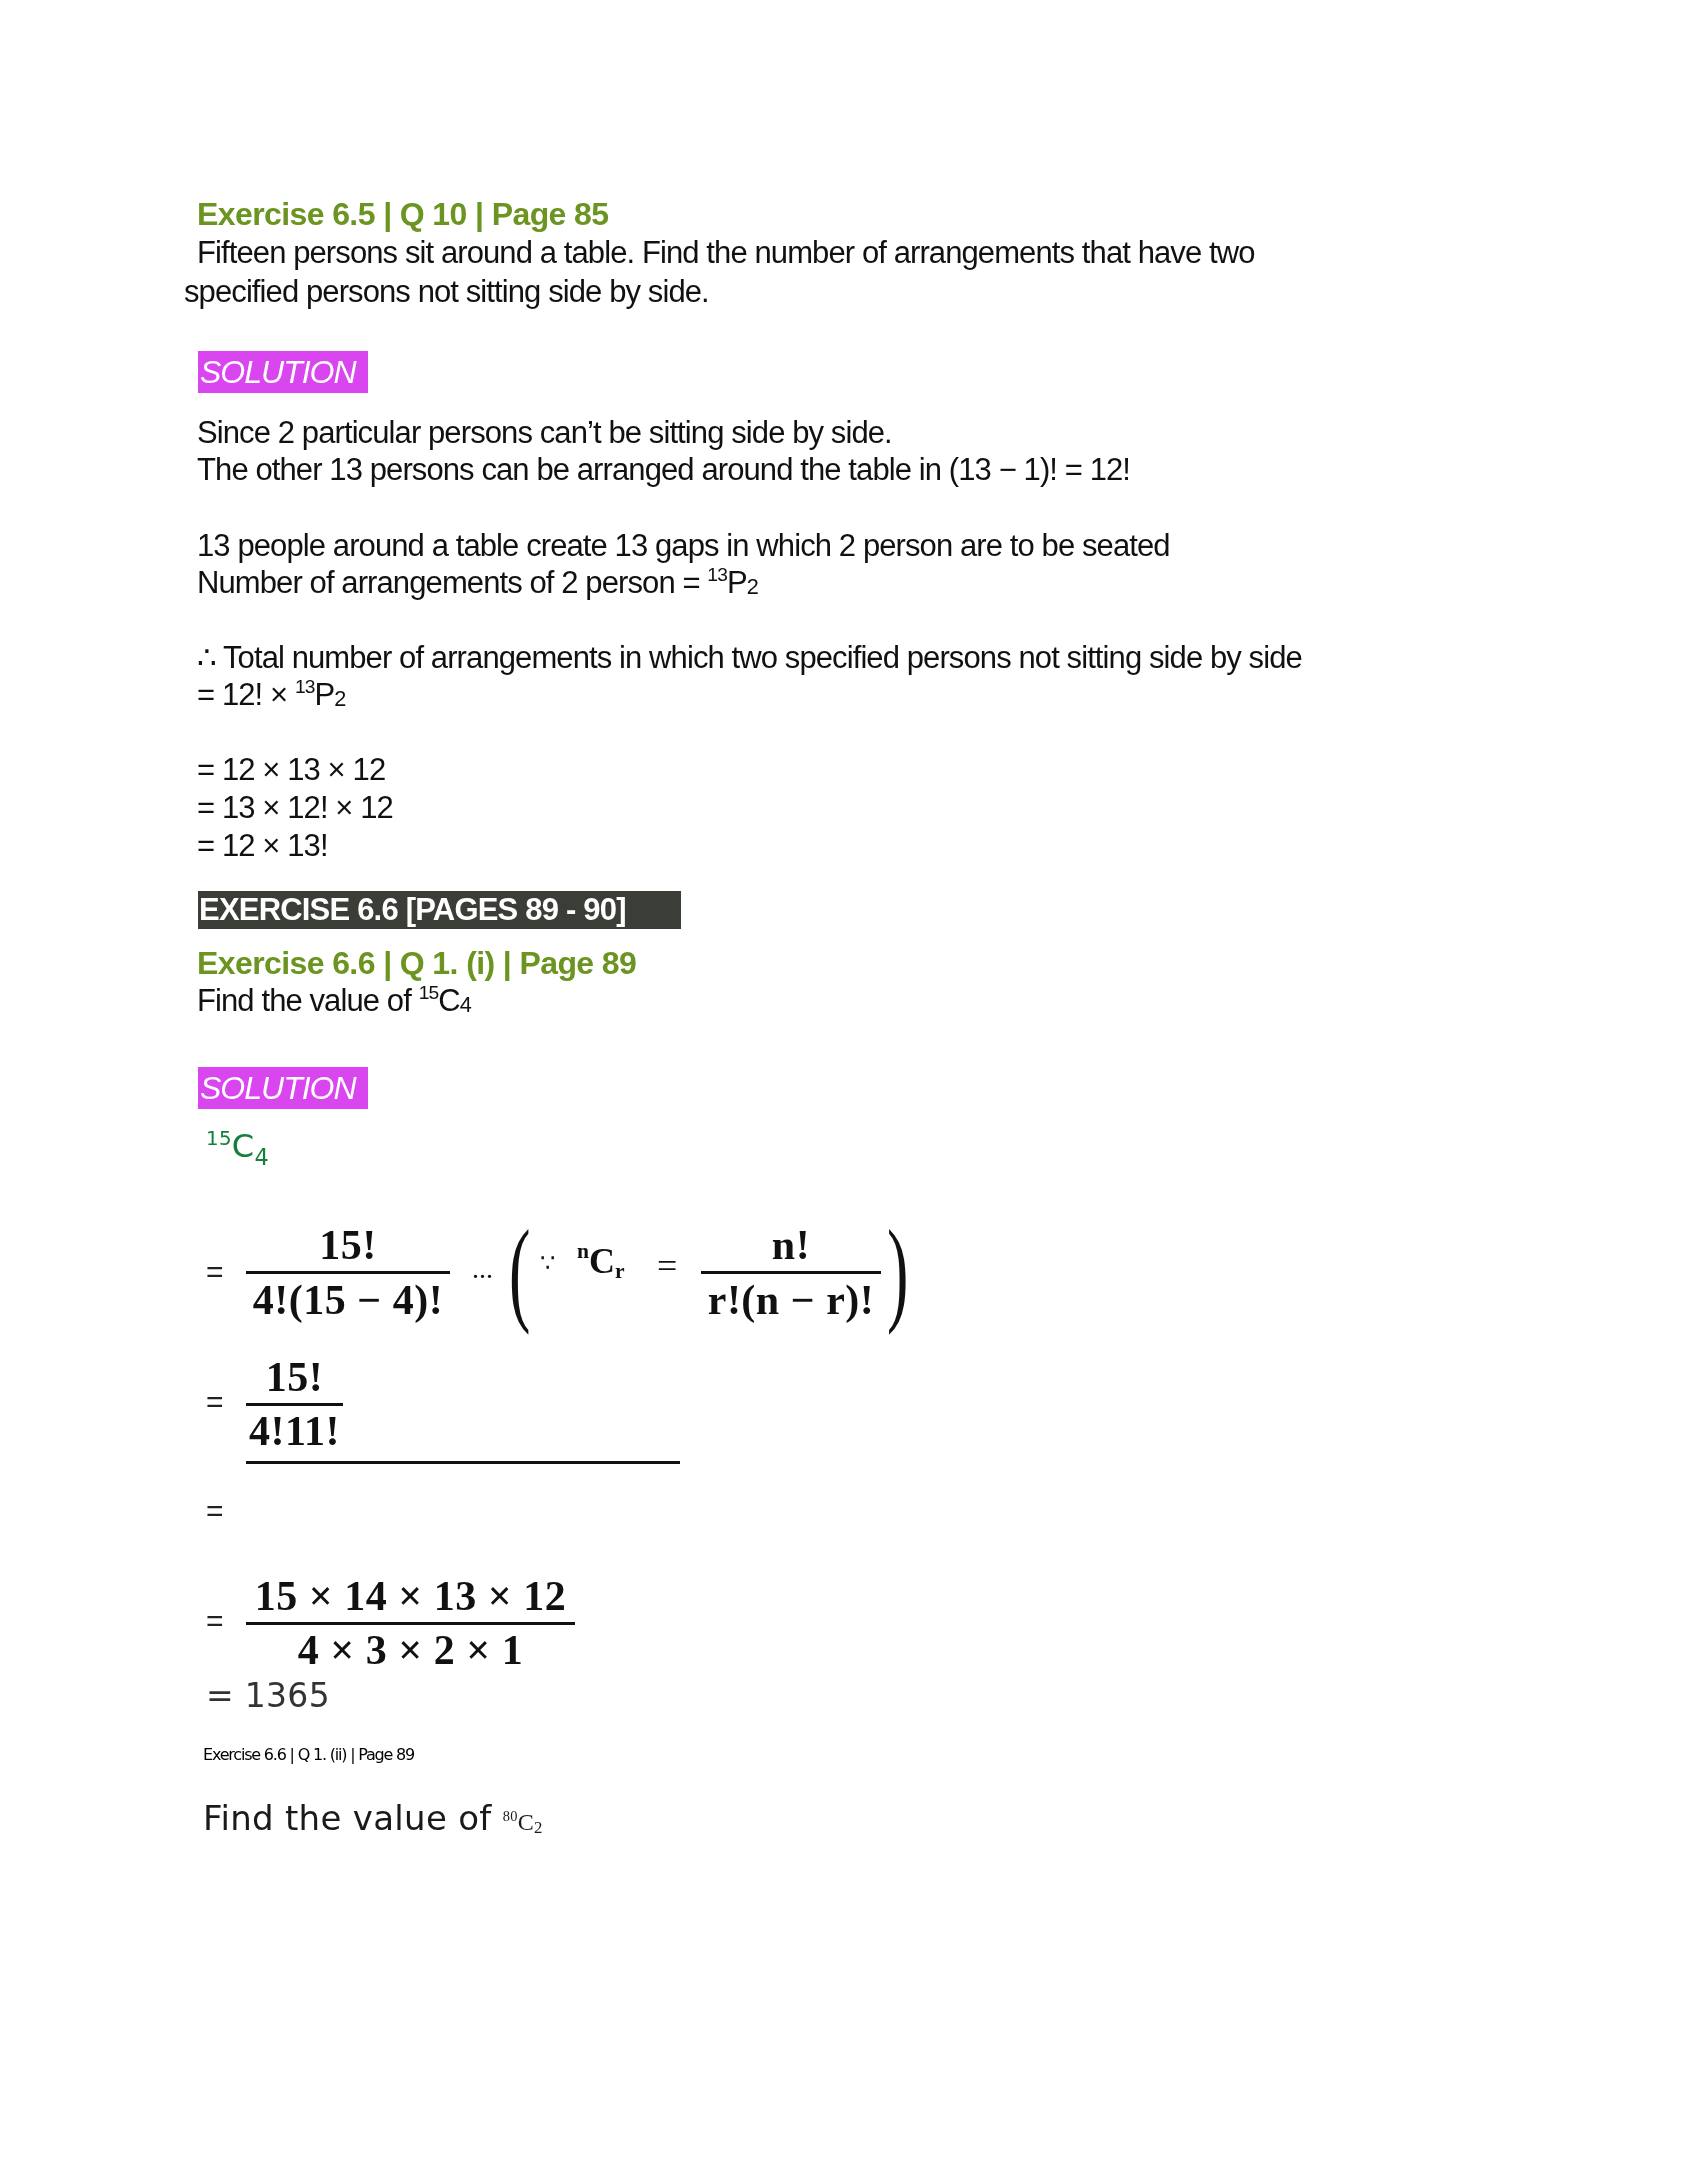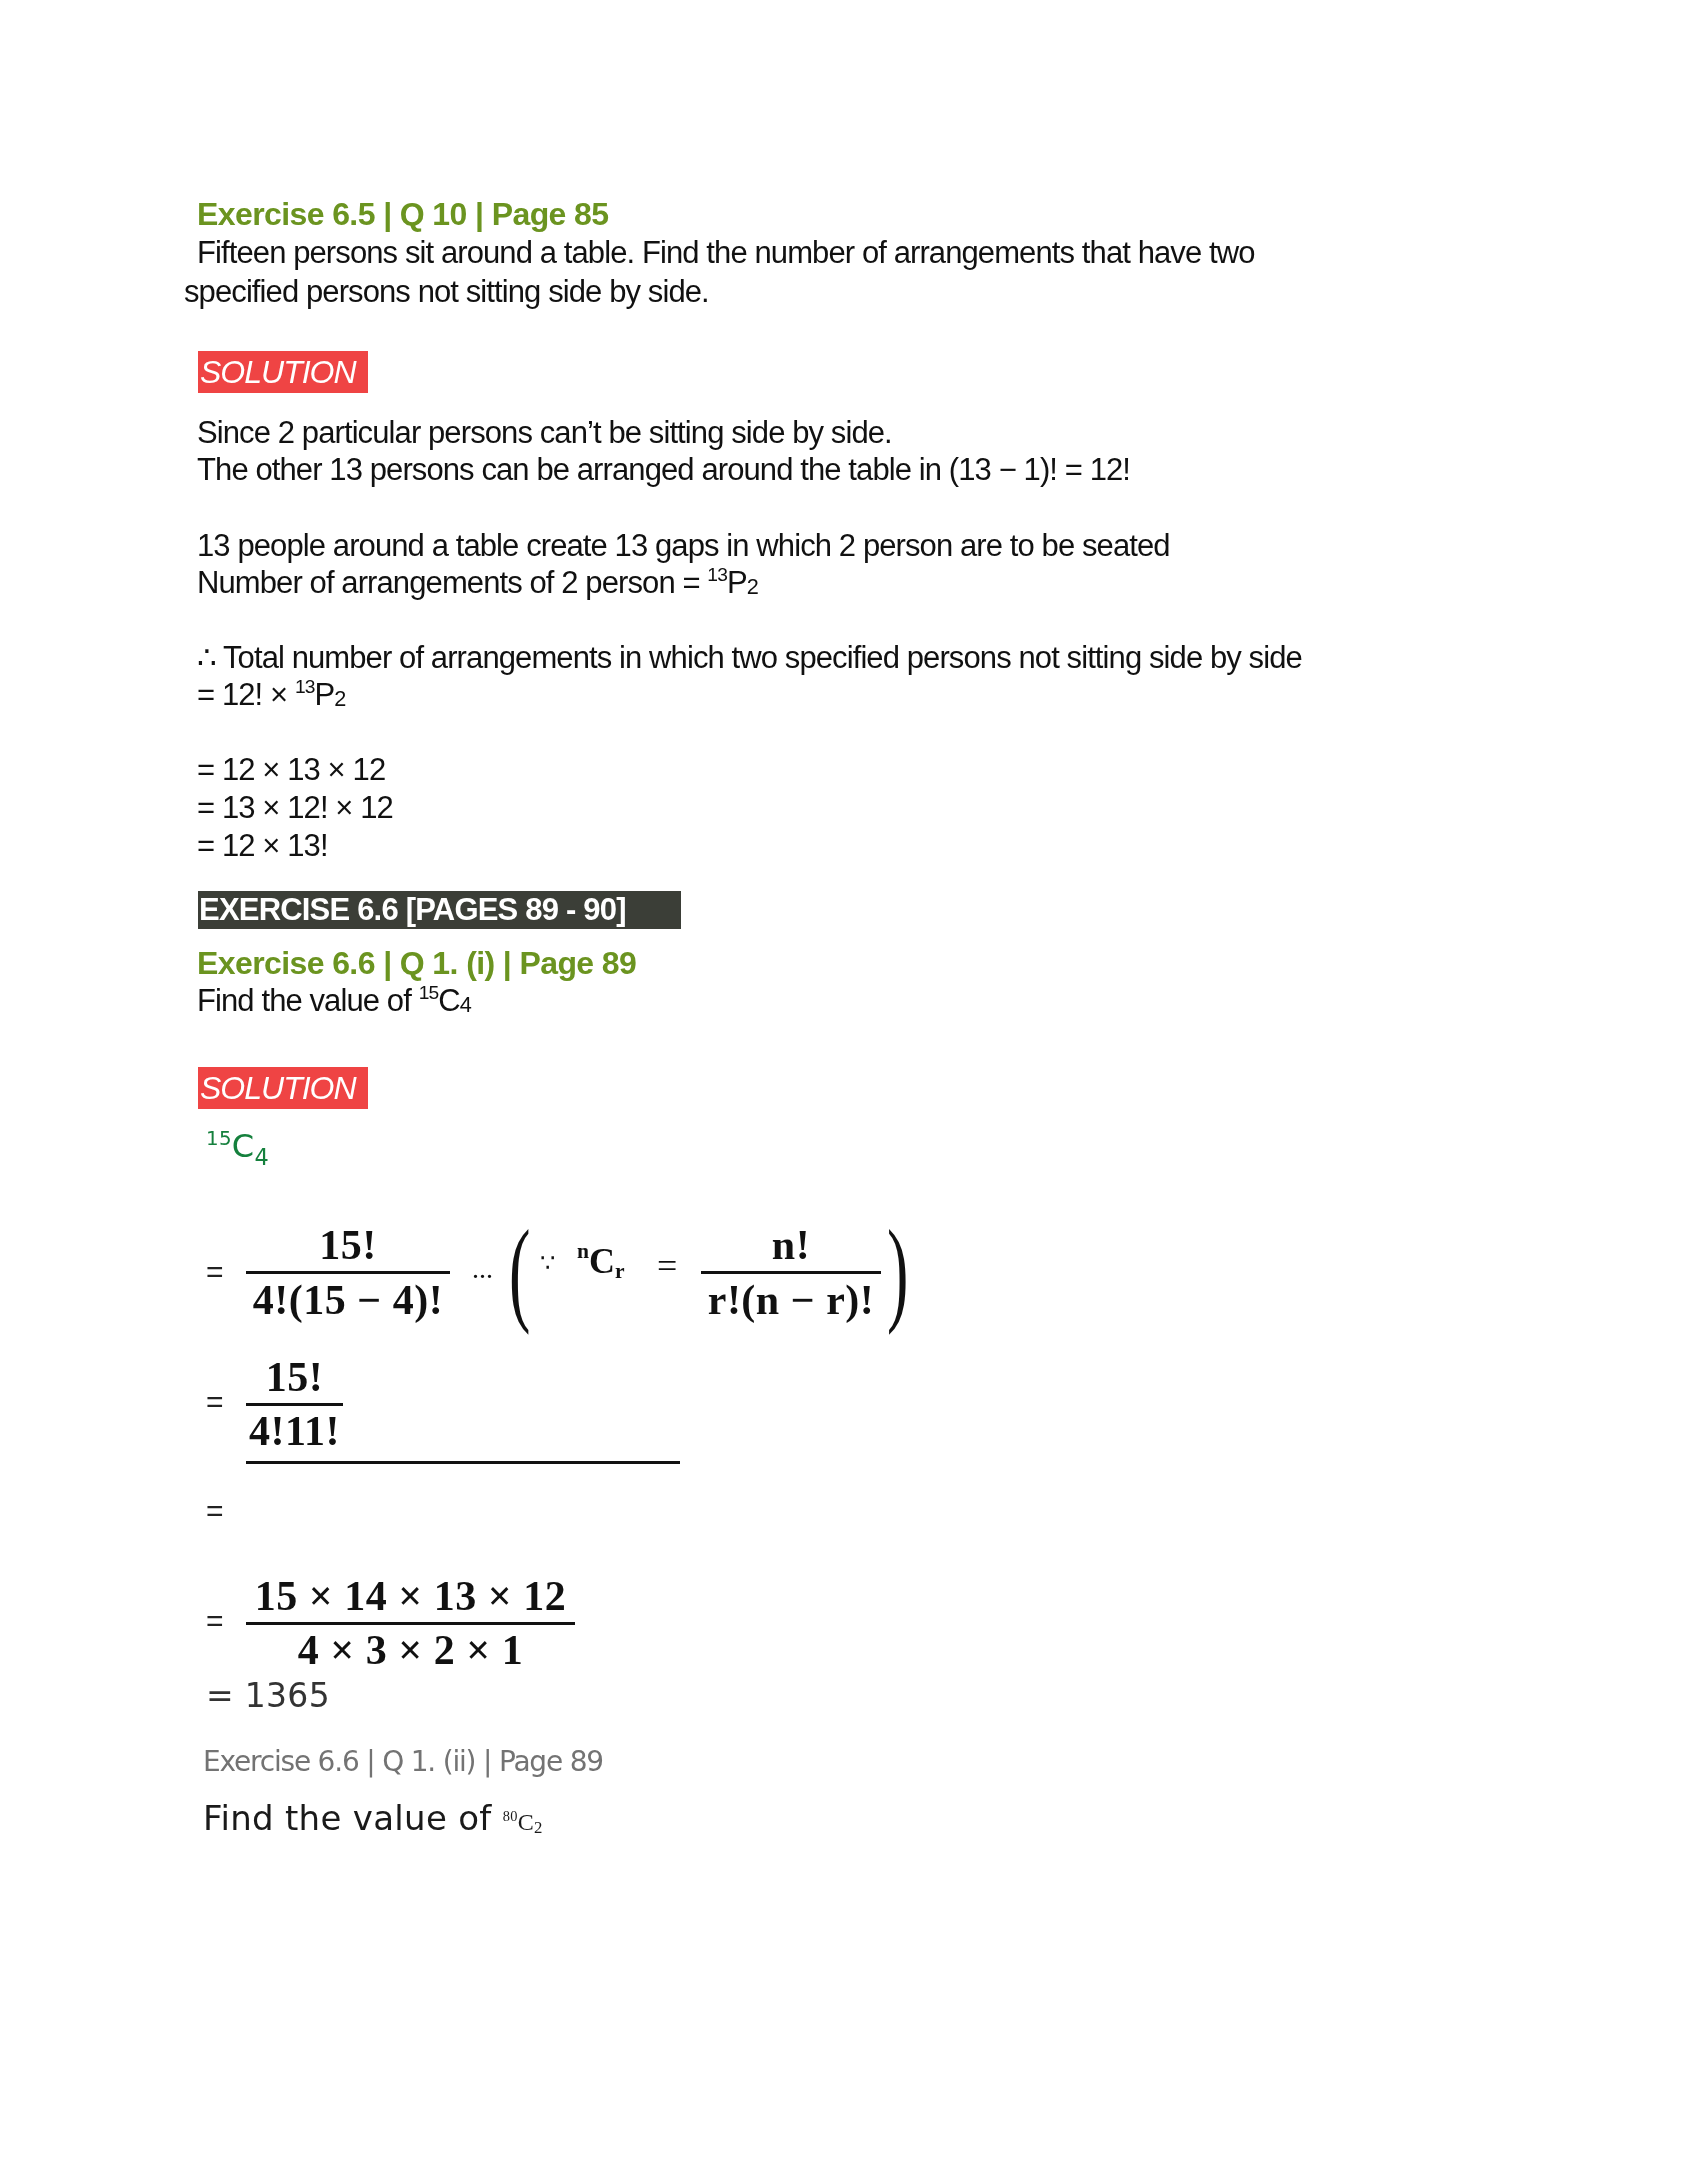--- a/index.html
+++ b/index.html
@@ -11,21 +11,21 @@
   .abs { position: absolute; white-space: nowrap; }
   .q-heading {
     font-family: "Liberation Sans", sans-serif; font-weight: bold;
     font-size: 32px; color: #6b9420; letter-spacing: -0.6px;
   }
   .body-text {
     font-family: "Liberation Sans", sans-serif; font-size: 31px;
     color: #111; letter-spacing: -0.9px; line-height: 38px;
   }
   .sol-badge {
-    background: #ef4444; color: #ffffff; font-style: italic;
+    background: #d946ef; color: #ffffff; font-style: italic;
     font-size: 32px; letter-spacing: -1px; height: 42px; line-height: 42px;
     padding: 0 2px 0 2px; width: 166px; overflow: hidden;
   }
   .banner {
     background: #3b3e37; color: #ffffff; font-weight: bold;
     font-size: 31px; letter-spacing: -0.8px; height: 38px; line-height: 38px;
     width: 482px; overflow: hidden; padding-left: 1px;
   }
   sup.s { font-size: 0.62em; vertical-align: 0.6em; line-height: 0; }
   sub.s { font-size: 0.7em; vertical-align: -0.05em; line-height: 0; }
@@ -41,21 +41,21 @@
   .eq { font-family: "Liberation Sans", sans-serif; font-size: 30px; color: #222; }
   .paren {
     font-family: "Liberation Serif", serif; font-size: 117px; font-weight: 300;
     line-height: 1; color: #111; transform: scaleX(0.55); transform-origin: left top;
   }
   .light-text {
     font-family: "DejaVu Sans", sans-serif; font-size: 31px; color: #222;
     font-weight: normal; letter-spacing: 0.3px;
   }
   .small-green {
-    font-family: "DejaVu Sans", sans-serif; font-size: 28px; color: #737373;
+    font-family: "DejaVu Sans", sans-serif; font-size: 16px; color: #000000;
     letter-spacing: -1.2px; font-weight: normal;
   }
 </style>
 </head>
 <body>
 
 <div class="abs q-heading" style="left:197px; top:196px;">Exercise 6.5 | Q 10 | Page 85</div>
 <div class="abs body-text" style="left:197px; top:234px;">Fifteen persons sit around a table. Find the number of arrangements that have two</div>
 <div class="abs body-text" style="left:184px; top:273px;">specified persons not sitting side by side.</div>
 

